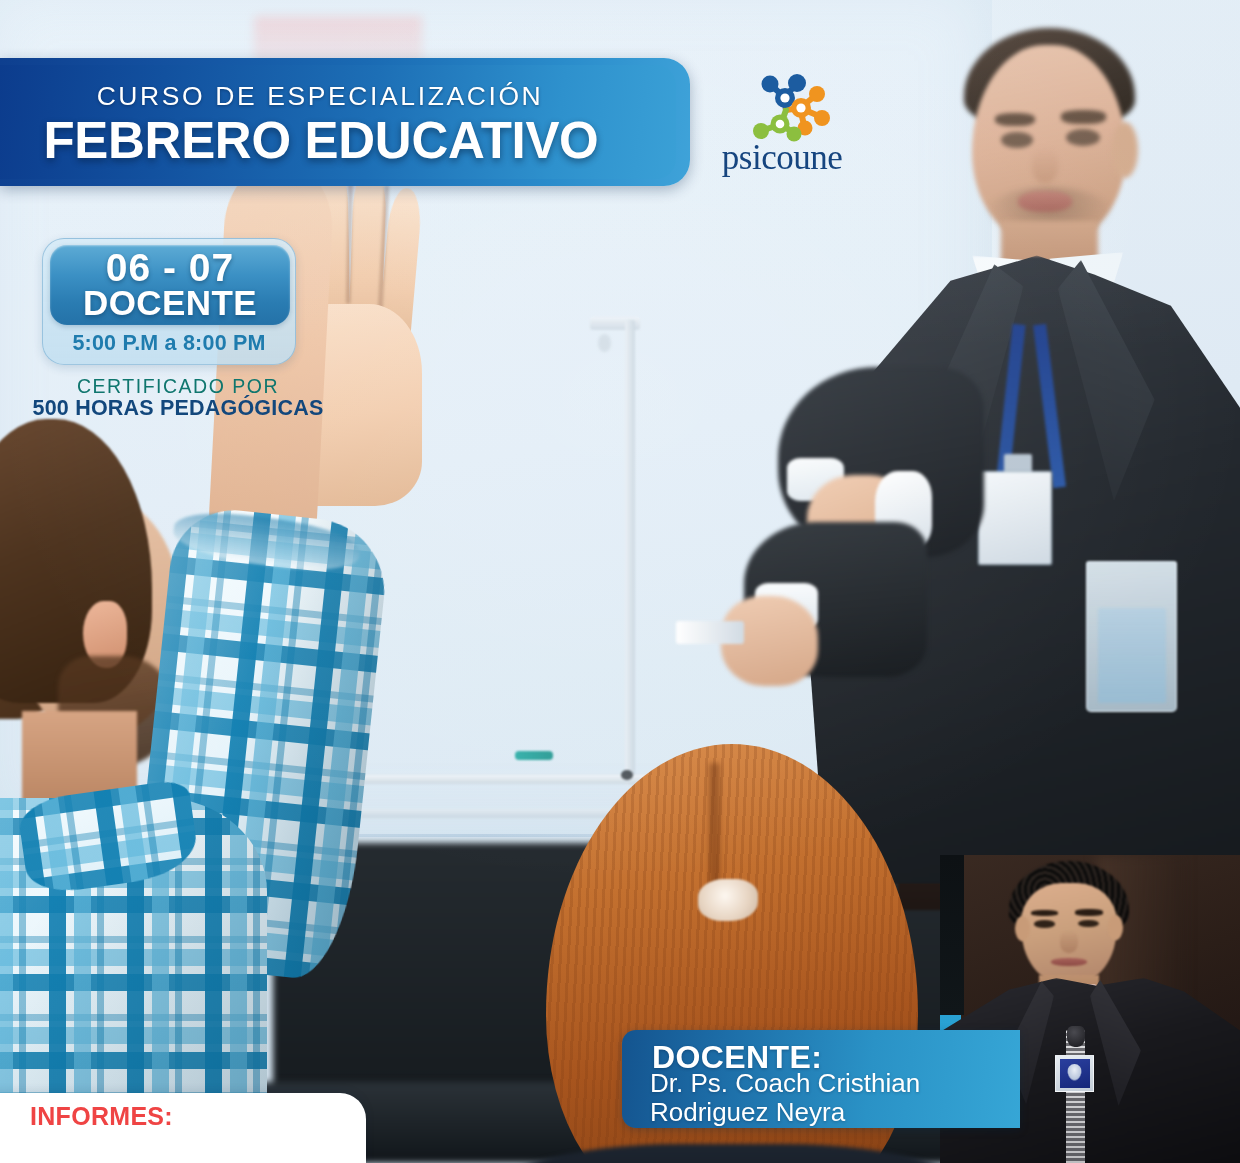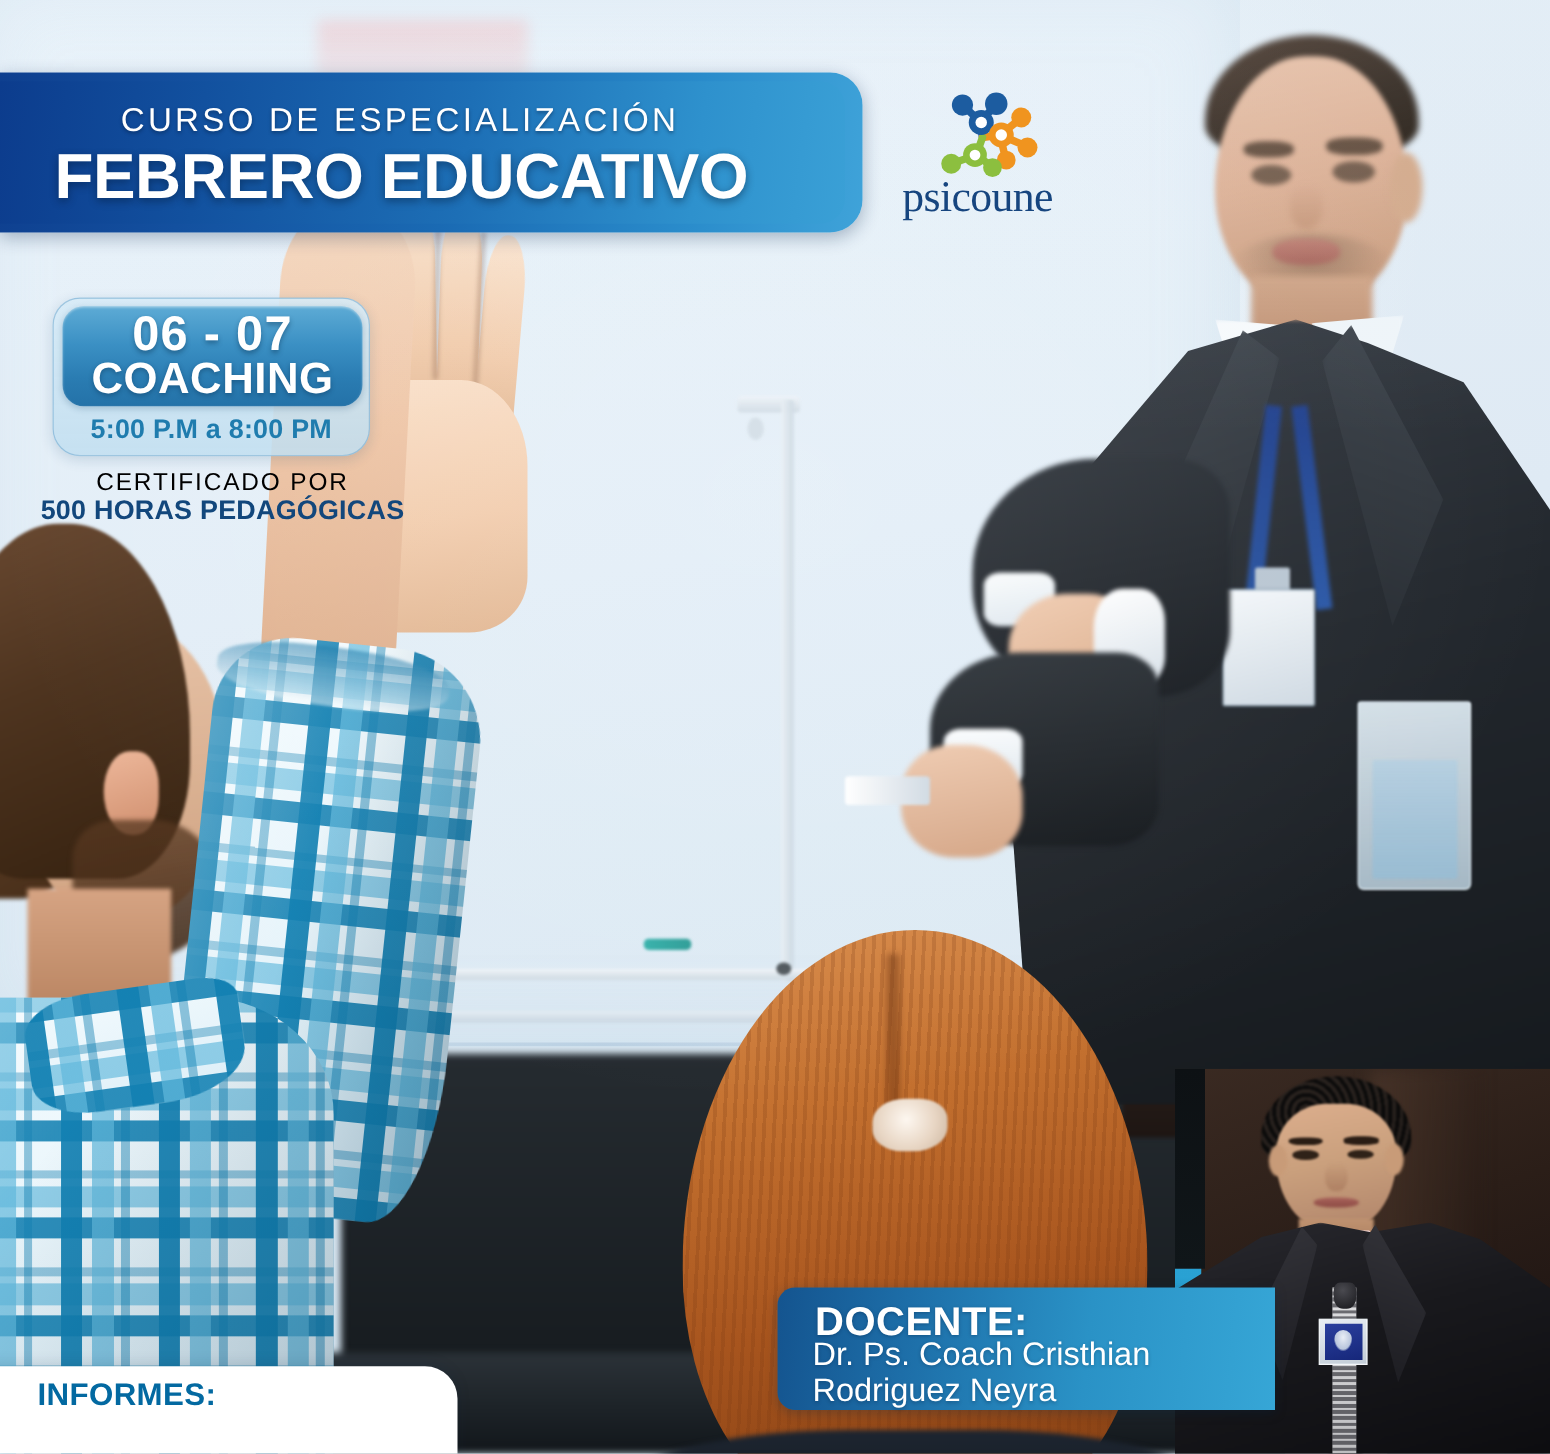--- a/index.html
+++ b/index.html
@@ -547,21 +547,21 @@
     position:absolute; left:0; right:0; top:38px; text-align:center;
     color:#fff; font-size:35px; font-weight:bold; letter-spacing:.4px;
     text-shadow:0 2px 4px rgba(10,50,85,.45);
   }
   .dc-time {
     position:absolute; left:0; right:0; top:92px; text-align:center;
     color:#1f7cae; font-size:21.5px; font-weight:bold; letter-spacing:.2px;
   }
   .cert1 {
     position:absolute; left:42px; top:375px; width:272px; text-align:center;
-    color:#000000; font-size:19.5px; letter-spacing:1.5px;
+    color:#0f766e; font-size:19.5px; letter-spacing:1.5px;
   }
   .cert2 {
     position:absolute; left:30px; top:396px; width:296px; text-align:center;
     color:#12477c; font-size:21.5px; font-weight:bold; letter-spacing:.2px;
   }
 
   
   .docente {
     position:absolute; left:622px; top:1030px; width:398px; height:98px;
     border-radius:14px 0 0 14px;
@@ -579,21 +579,21 @@
     text-shadow:0 1px 3px rgba(0,30,60,.3);
   }
 
   
   .informes {
     position:absolute; left:-22px; bottom:-6px; width:388px; height:76px;
     background:#ffffff; border-radius:0 26px 0 0;
     box-shadow:0 -2px 10px rgba(10,40,70,.12);
   }
   .inf-label {
-    position:absolute; left:52px; top:9px; color:#0369a1;
+    position:absolute; left:52px; top:9px; color:#ef4444;
     font-size:25px; font-weight:bold; letter-spacing:.3px;
   }
   .inf-phone {
     position:absolute; left:50px; top:36px; color:#1c6ca3;
     font-size:28px; font-weight:400; letter-spacing:.2px;
   }
 </style>
 </head>
 <body>
 
@@ -724,21 +724,21 @@
         <circle cx="40" cy="52" r="9.5" fill="#8cbf3f"></circle>
         <circle cx="40" cy="52" r="4.3" fill="#ffffff"></circle>
       </svg>
     </div>
     <div class="logo-word">psicoune</div>
   </div>
 
   <div class="datecard">
     <div class="datecard-top">
       <div class="dc-days">06 - 07</div>
-      <div class="dc-month">COACHING</div>
+      <div class="dc-month">DOCENTE</div>
     </div>
     <div class="dc-time">5:00 P.M a 8:00 PM</div>
   </div>
 
   <div class="cert1">CERTIFICADO POR</div>
   <div class="cert2">500 HORAS PEDAGÓGICAS</div>
 
   <div class="instr">
     <div class="i-bg"></div>
     <div class="i-bg-strip"></div>

